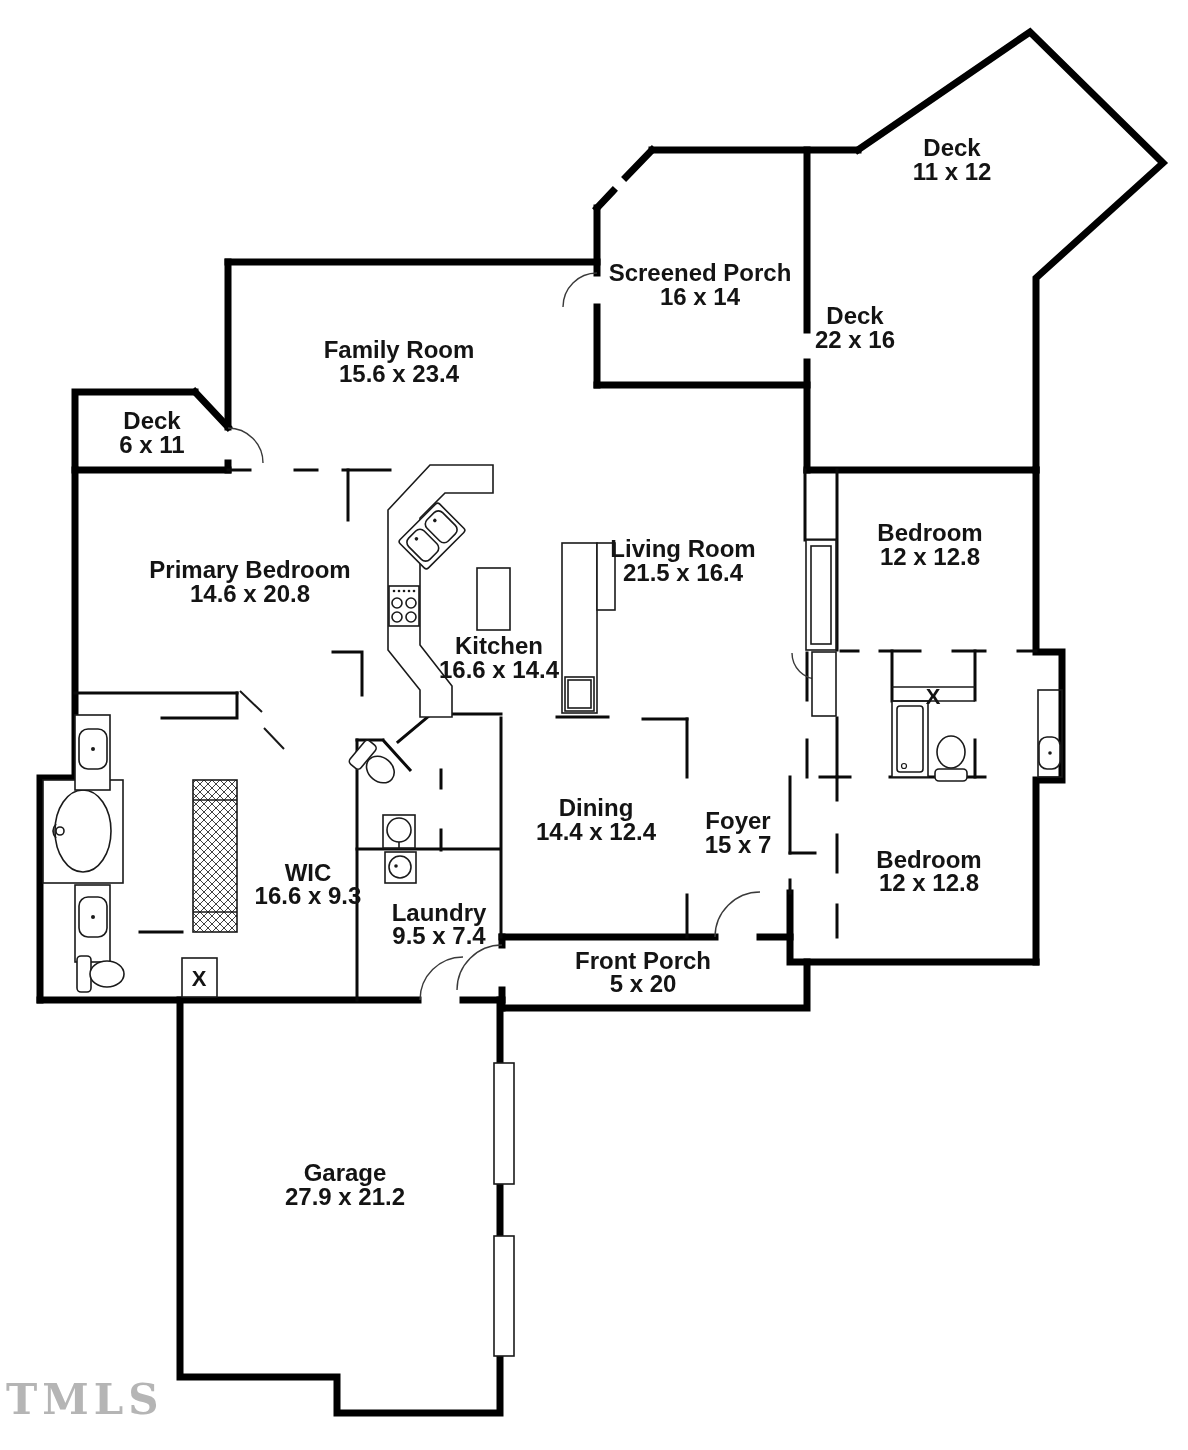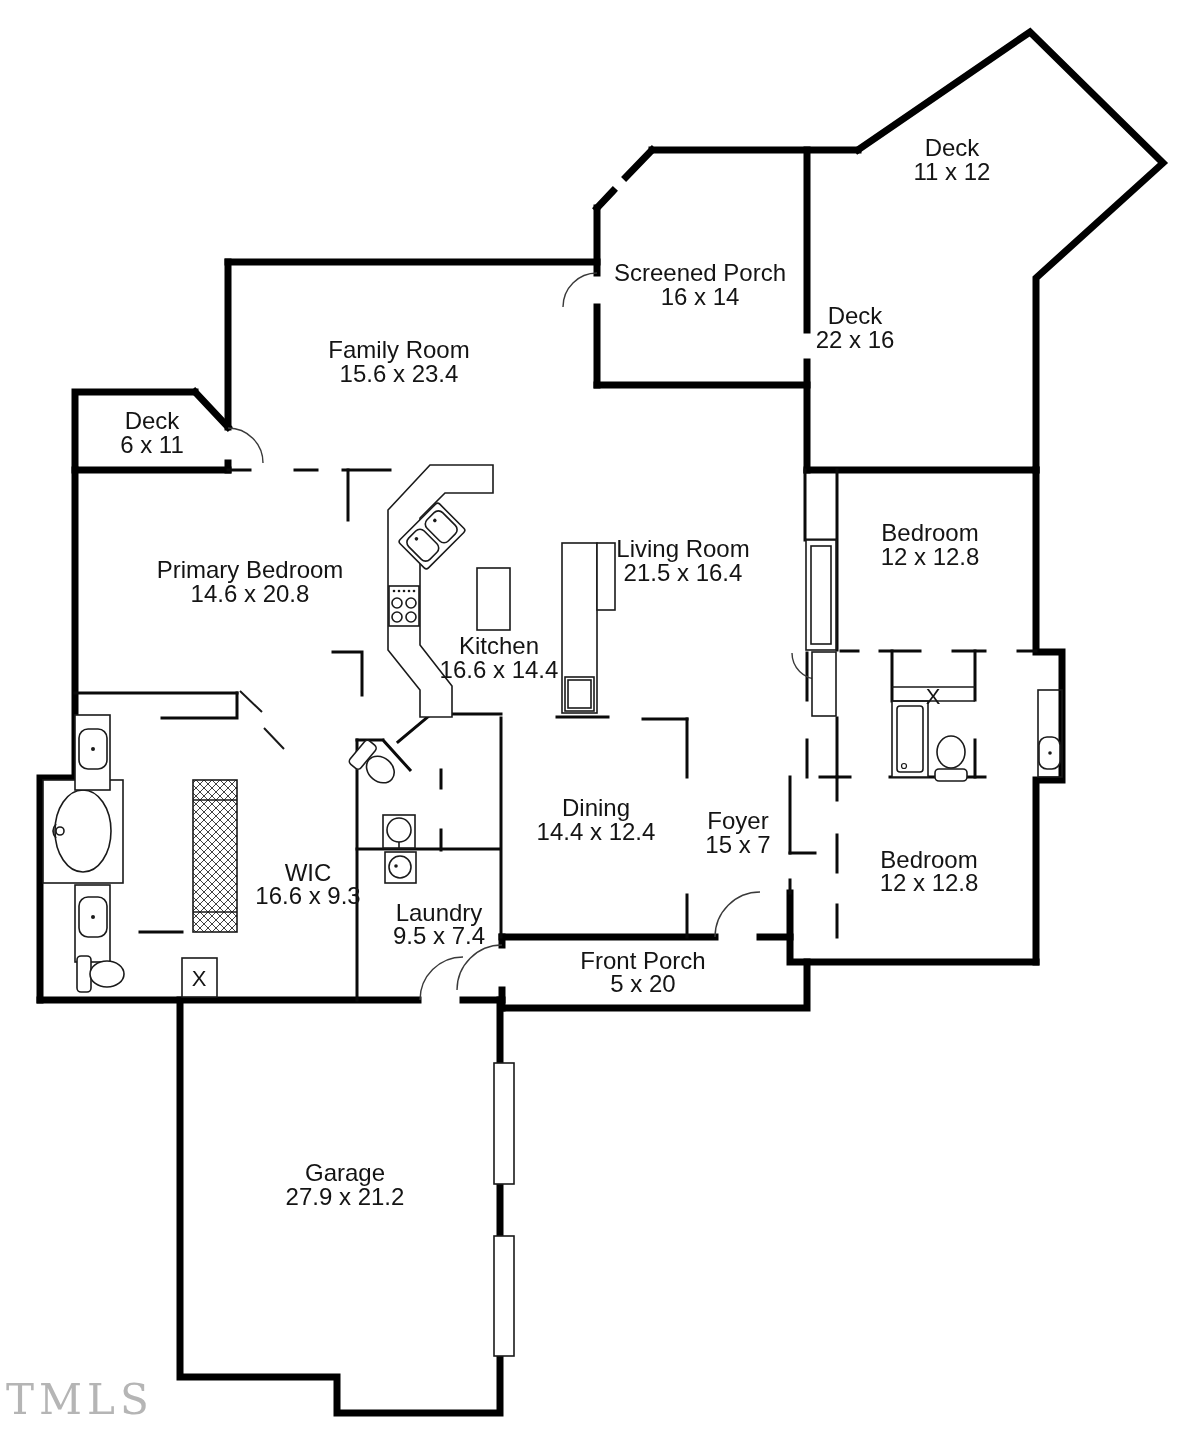--- a/index.html
+++ b/index.html
@@ -1,17 +1,17 @@
 <!DOCTYPE html>
 <html><head>
 <meta charset="utf-8">
 <style>
   html,body{margin:0;padding:0;background:#ffffff;}
   .stage{width:1188px;height:1450px;background:#ffffff;position:relative;overflow:hidden;
-         font-family:"Liberation Sans", sans-serif;}
+         font-family:"Liberation Sans", sans-serif;font-weight:bold;}
   svg{display:block;}
   .w7{stroke:#000000;stroke-width:7;fill:none;stroke-linecap:square;}
   .w3{stroke:#0a0a0a;stroke-width:3;fill:none;stroke-linecap:square;}
   .w2{stroke:#1a1a1a;stroke-width:1.6;fill:#ffffff;}
   .w2n{stroke:#1a1a1a;stroke-width:1.6;fill:none;}
   .arc{stroke:#3a3a3a;stroke-width:1.4;fill:none;}
   .slash{stroke:#1a1a1a;stroke-width:2;fill:none;}
   .lbl{font-family:"Liberation Sans", sans-serif;font-size:24px;fill:#141414;text-anchor:middle;}
   .xlbl{font-family:"Liberation Sans", sans-serif;font-size:22px;fill:#141414;text-anchor:middle;}
   .wm{font-family:"DejaVu Serif", serif;font-size:42px;fill:#b5b5b5;letter-spacing:5px;}

